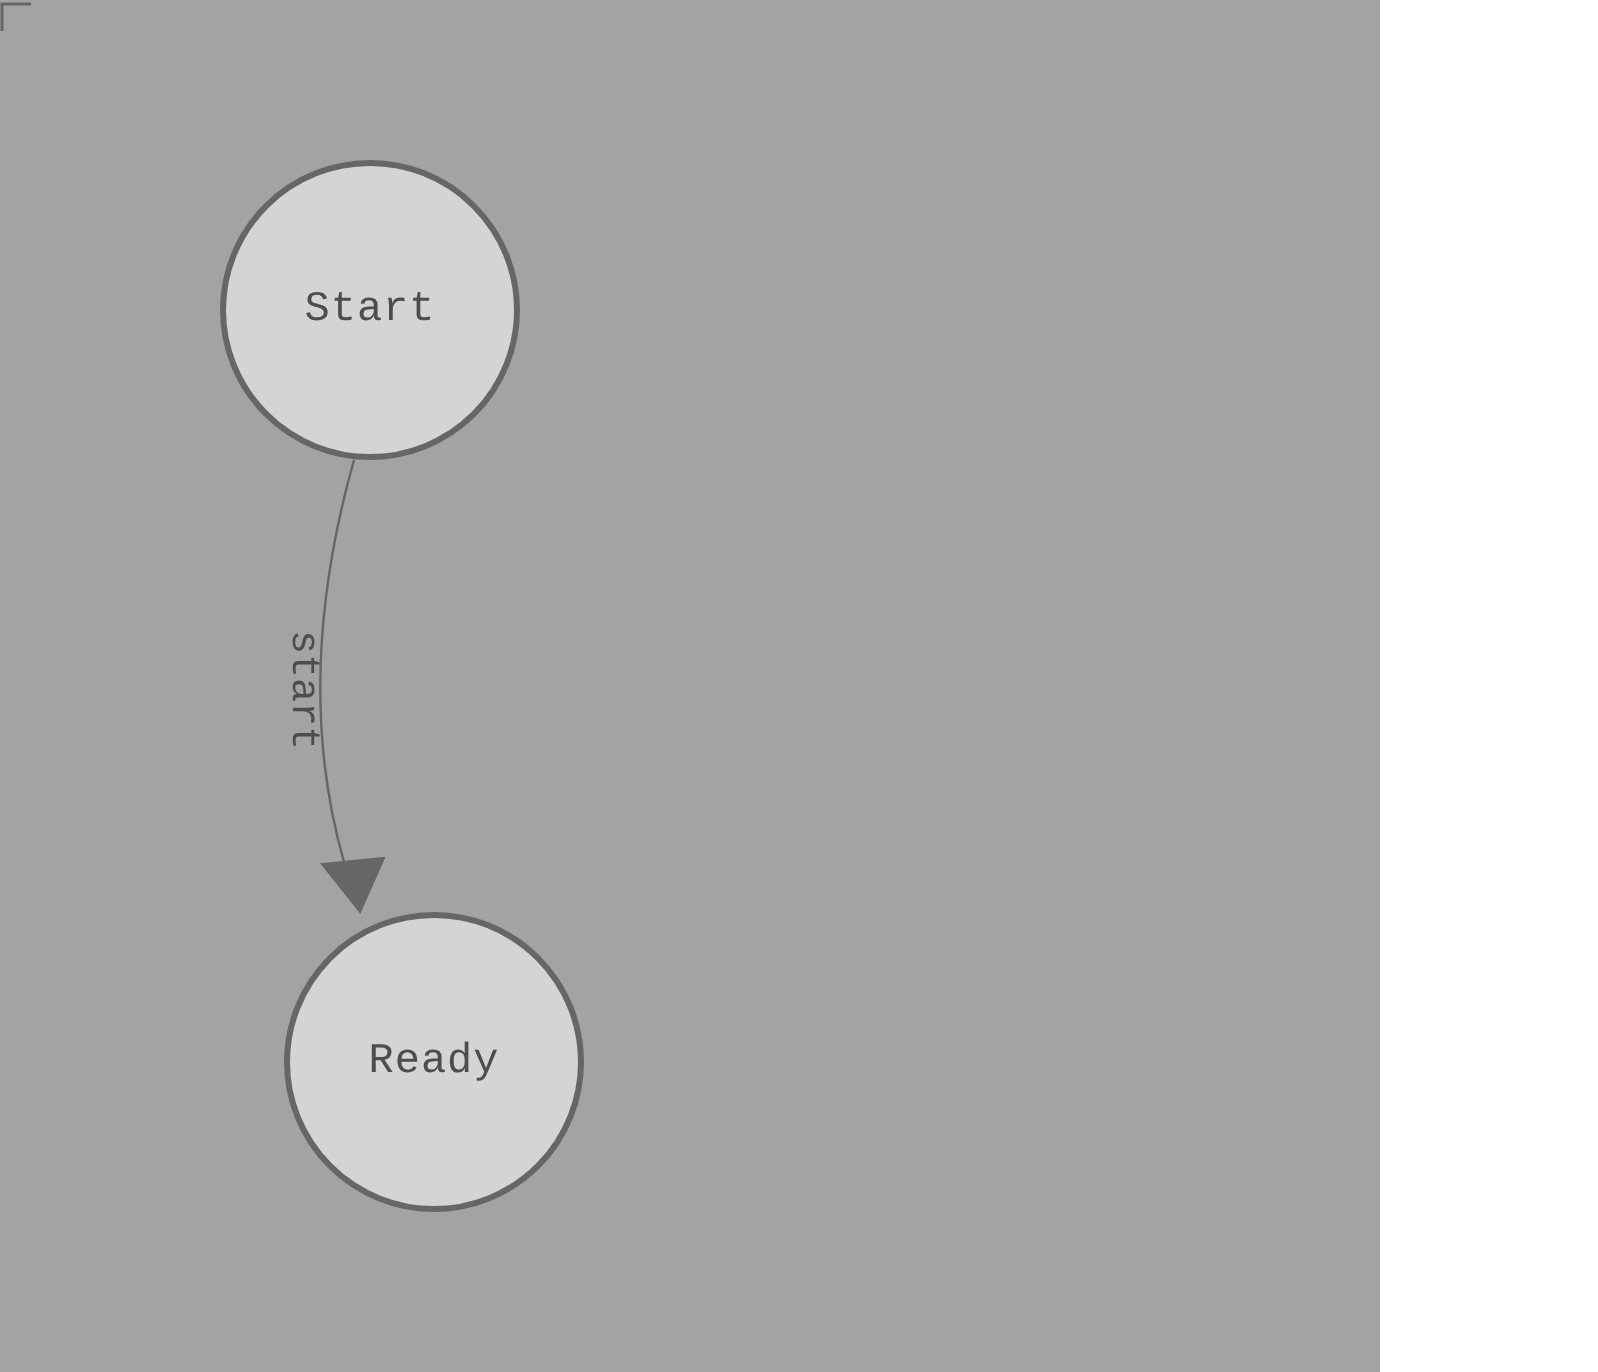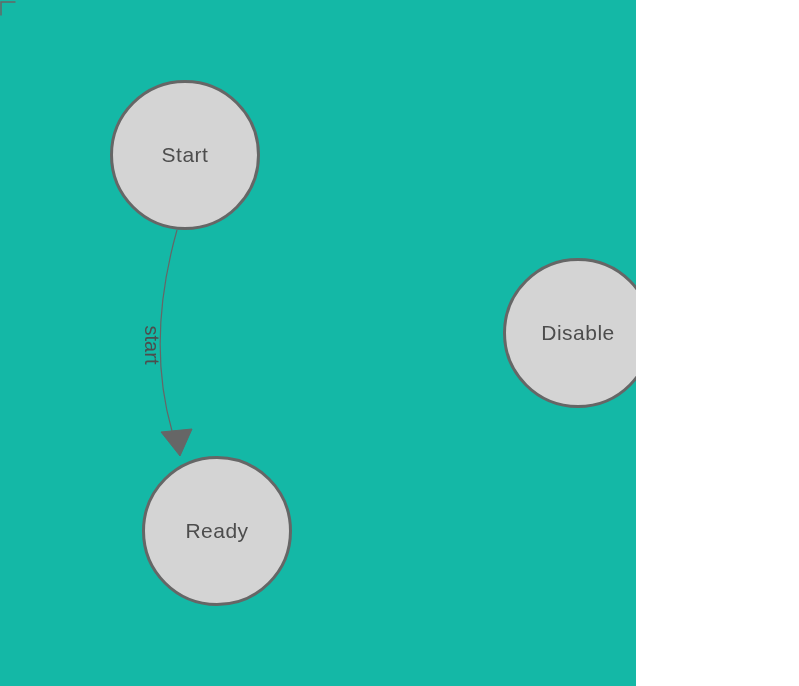--- a/index.html
+++ b/index.html
@@ -1,22 +1,22 @@
 <!DOCTYPE html>
 <html><head>
 <meta charset="utf-8">
 <style>
   html, body { margin: 0; padding: 0; background: #ffffff; }
   .canvas {
     position: relative;
-    width: 636px;
+    width: 690px;
     height: 686px;
-    background: #14b8a6;
+    background: #a3a3a3;
     overflow: hidden;
-    font-family: Liberation Sans, sans-serif;
+    font-family: Liberation Mono, monospace;
   }
   svg.wire-layer {
     position: absolute;
     left: 0; top: 0;
     width: 799px; height: 686px;
   }
   .corner-mark {
     fill: none;
     stroke: #666666;
     stroke-width: 1.5;
@@ -75,19 +75,16 @@
   </svg>
 
   <div class="node" style="left:110px; top:80px;">
     <span class="node-label">Start</span>
   </div>
 
   <div class="node" style="left:142px; top:456px;">
     <span class="node-label">Ready</span>
   </div>
 
-  <div class="node" style="left:503px; top:258px;">
-    <span class="node-label">Disable</span>
-  </div>
 
   <div class="edge-label">start</div>
 
 </div>
 
 </body></html>

